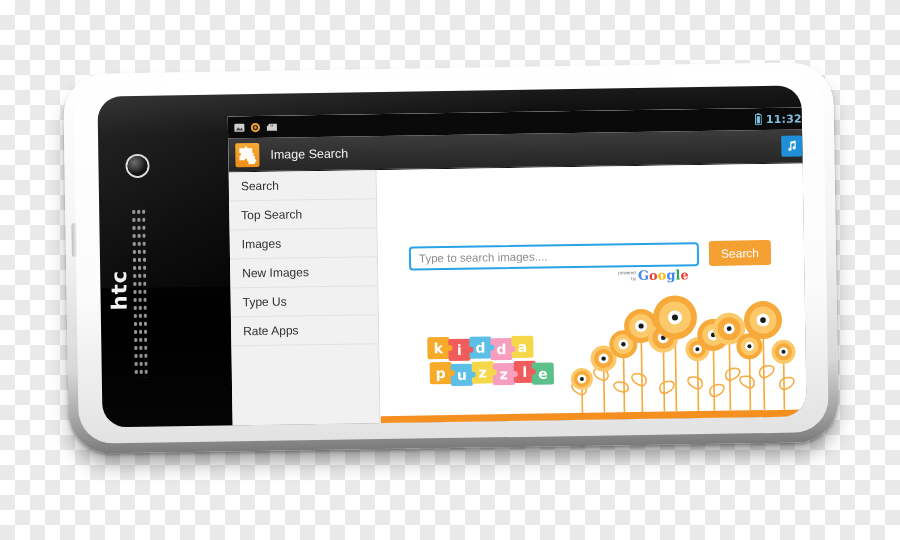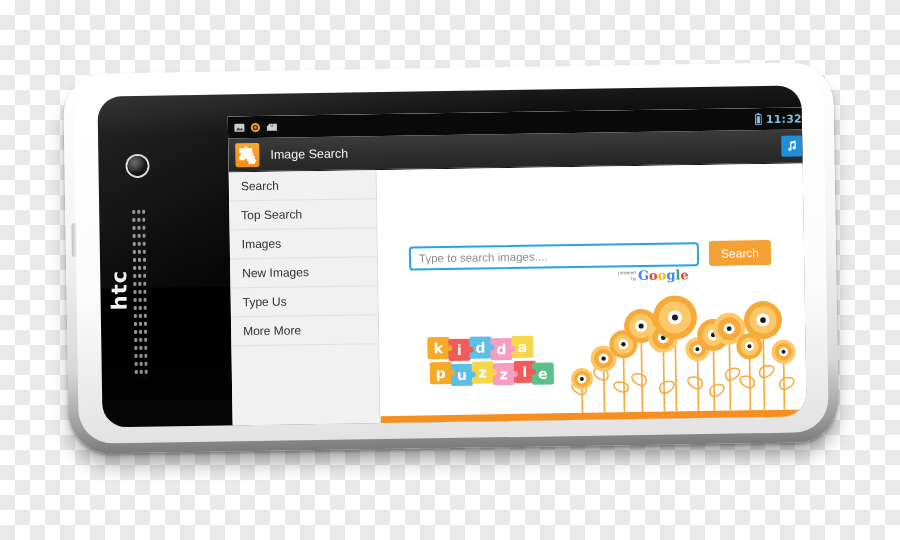--- a/index.html
+++ b/index.html
@@ -254,21 +254,21 @@
               <div class="drawer-item">
                 <span>Images</span>
               </div>
               <div class="drawer-item">
                 <span>New Images</span>
               </div>
               <div class="drawer-item">
                 <span>Type Us</span>
               </div>
               <div class="drawer-item">
-                <span>More More</span>
+                <span>Rate Apps</span>
               </div>
             </div>
 
             <div id="content">
 
               <div id="searchrow">
                 <input id="search-input" type="text" placeholder="Type to search images...." style="">
                 <button id="search-button">Search</button>
               </div>
 

